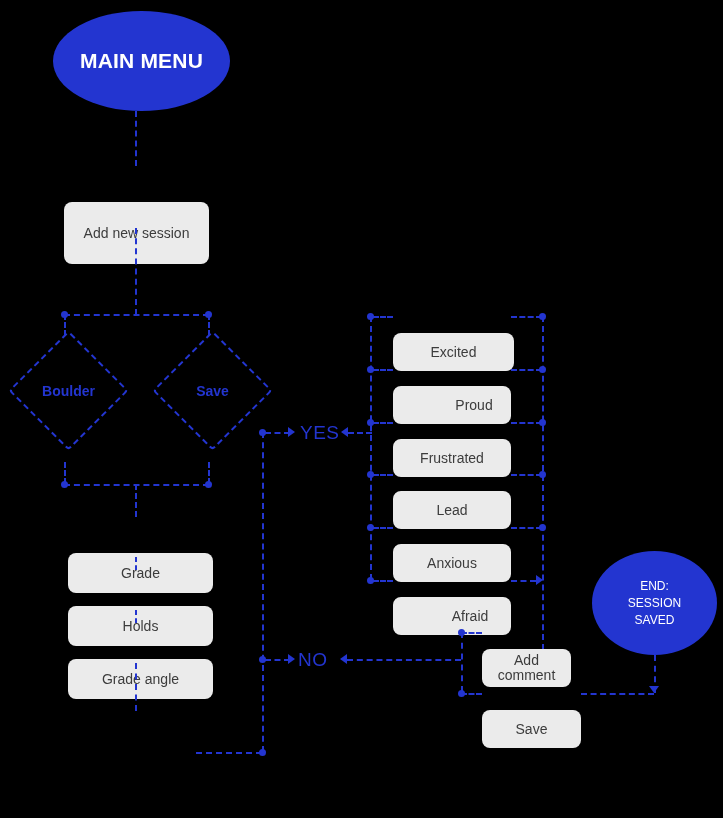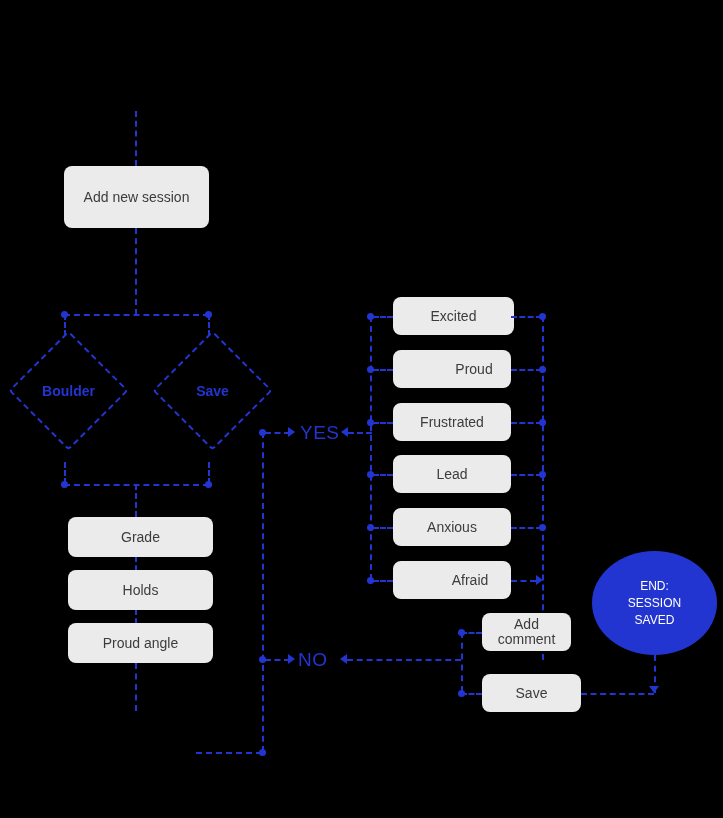--- a/index.html
+++ b/index.html
@@ -46,20 +46,21 @@
     background: #ebebeb;
     border-radius: 8px;
     display: flex;
     align-items: center;
     justify-content: center;
     text-align: center;
     color: #3c3c3c;
     font-size: 14px;
     line-height: 17px;
     box-sizing: border-box;
+    margin-top: 36px;
   }
 
   
   .diamond {
     position: absolute;
   }
   .diamond .shape {
     position: absolute;
     inset: 0;
     border: 2px dashed #2335d0;
@@ -126,20 +127,23 @@
     font-weight: normal;
     letter-spacing: 0.5px;
     white-space: nowrap;
   }
 </style>
 </head>
 <body>
 
 <div id="canvas">
 
+  <div class="ellipse main" style="left:53px; top:11px; width:177px; height:100px;">
+    <span>MAIN MENU</span>
+  </div>
 
   <div class="vline" style="left:135px; top:111px; height:55px;"></div>
 
   <div class="box" style="left:64px; top:166px; width:145px; height:62px;">
     <span>Add new session</span>
   </div>
 
   <div class="vline" style="left:135px; top:228px; height:87px;"></div>
   <div class="hline" style="left:64px; top:314px; width:145px;"></div>
   <div class="dot" style="left:61px; top:311px;"></div>
@@ -168,21 +172,21 @@
     <span>Grade</span>
   </div>
   <div class="vline" style="left:135px; top:557px; height:13px;"></div>
 
   <div class="box" style="left:68px; top:570px; width:145px; height:40px;">
     <span>Holds</span>
   </div>
   <div class="vline" style="left:135px; top:610px; height:13px;"></div>
 
   <div class="box" style="left:68px; top:623px; width:145px; height:40px;">
-    <span>Proud angle</span>
+    <span>Grade angle</span>
   </div>
   <div class="vline" style="left:135px; top:663px; height:48px;"></div>
 
 
   <div class="hline" style="left:196px; top:752px; width:66px;"></div>
   <div class="dot" style="left:259px; top:749px;"></div>
 
   <div class="vline" style="left:262px; top:432px; height:320px;"></div>
   <div class="dot" style="left:259px; top:429px;"></div>
   <div class="dot" style="left:259px; top:656px;"></div>

